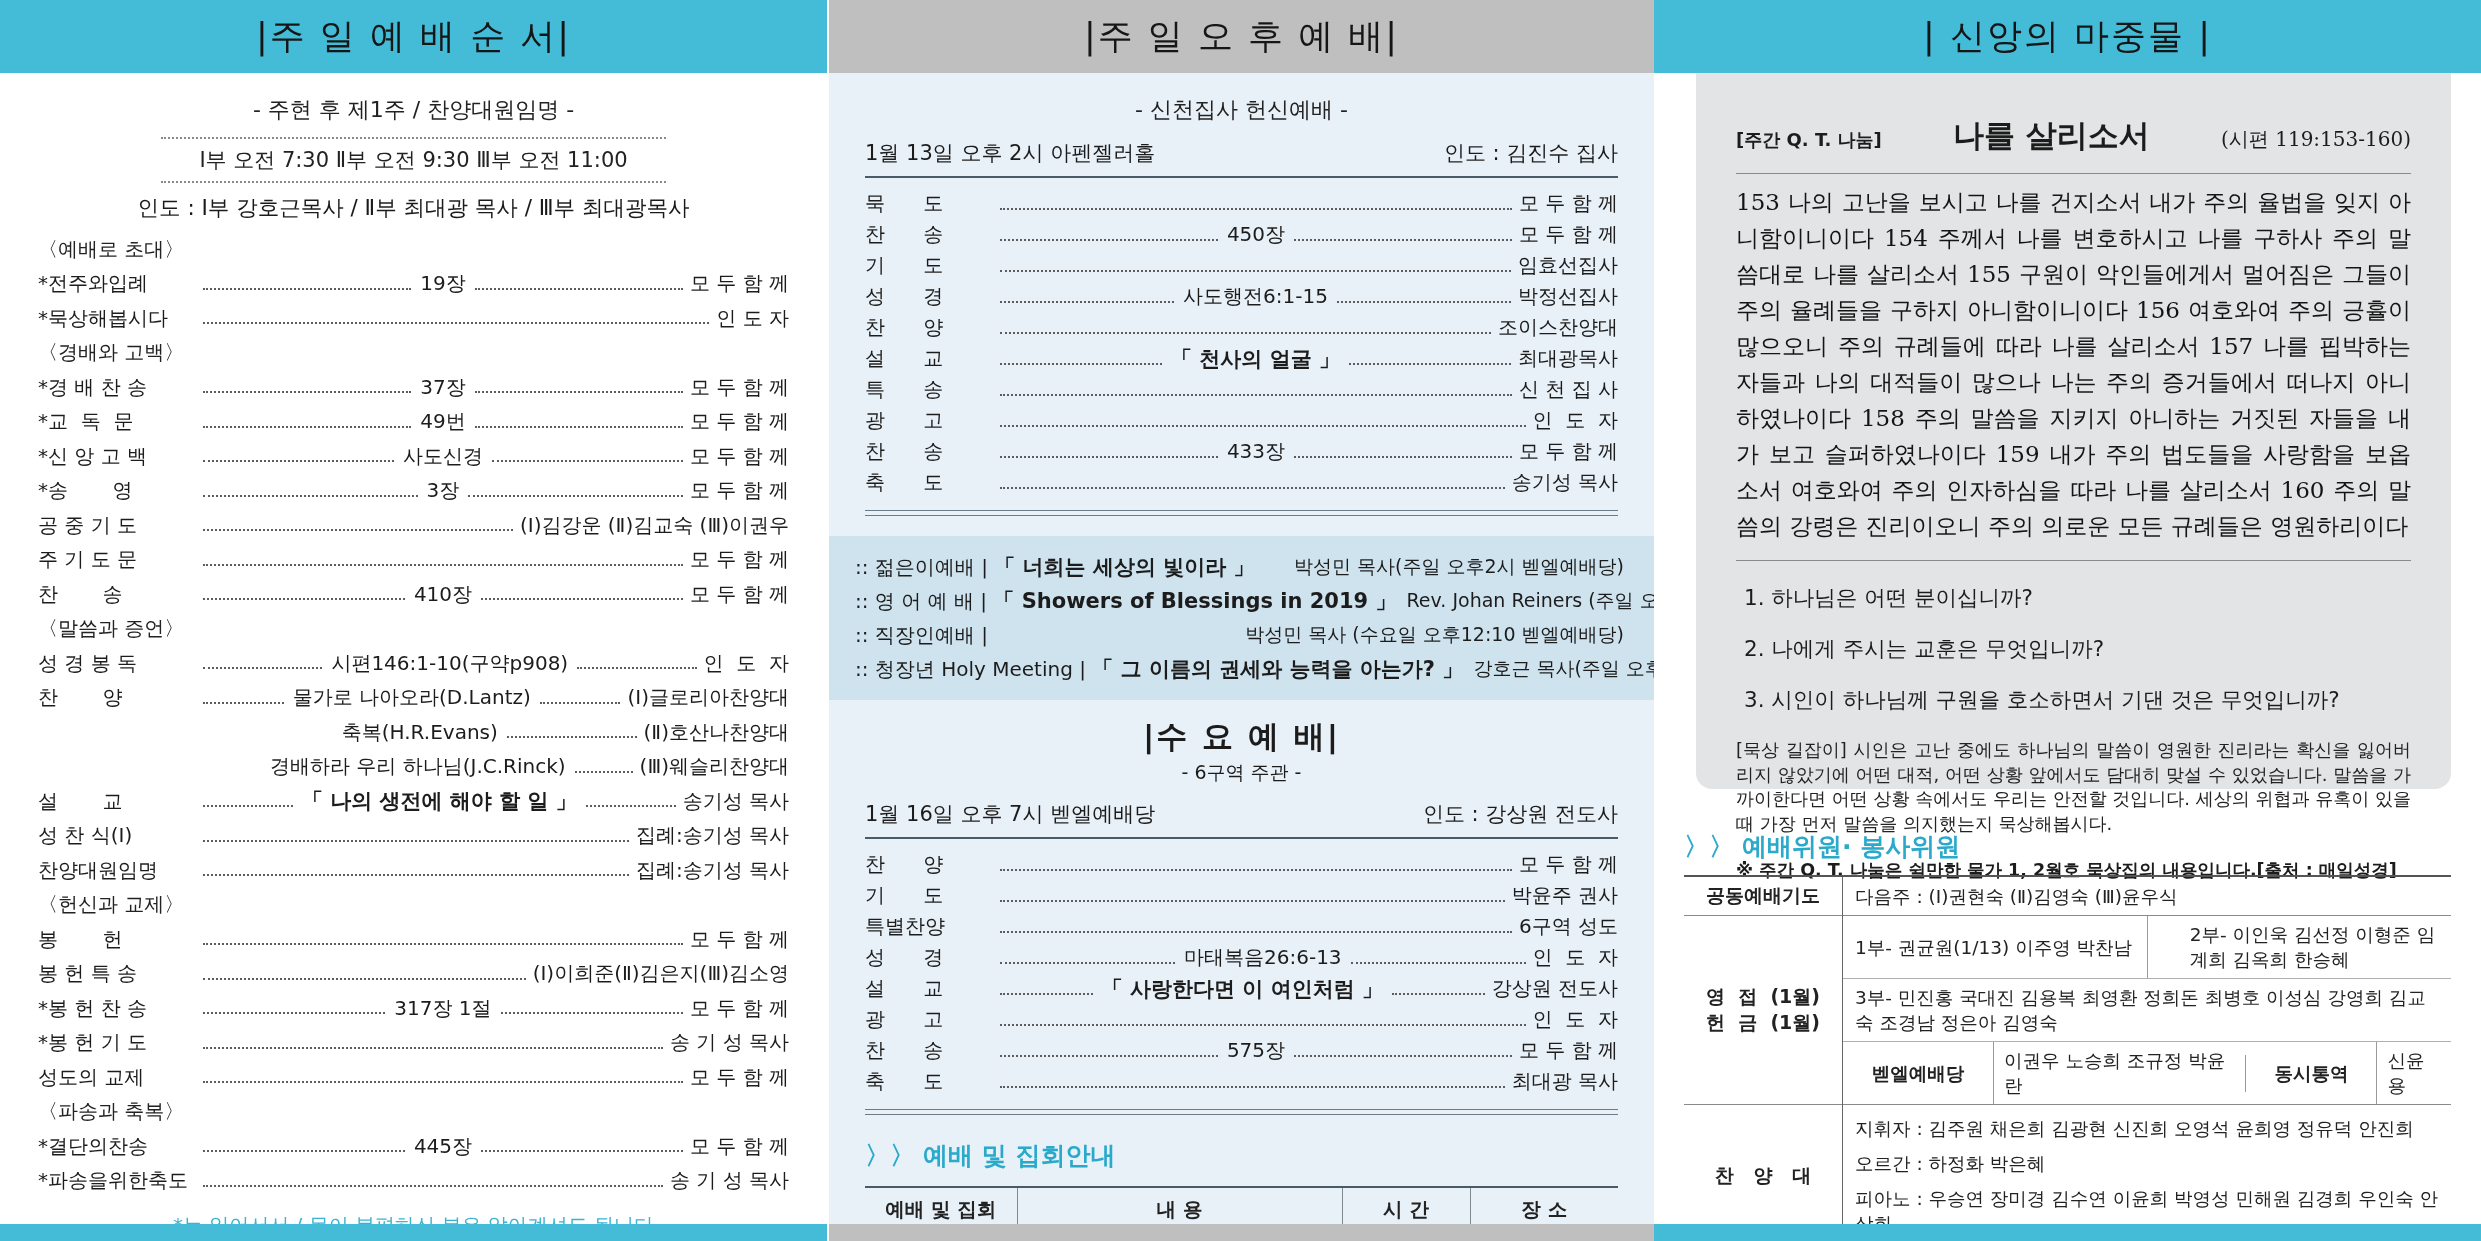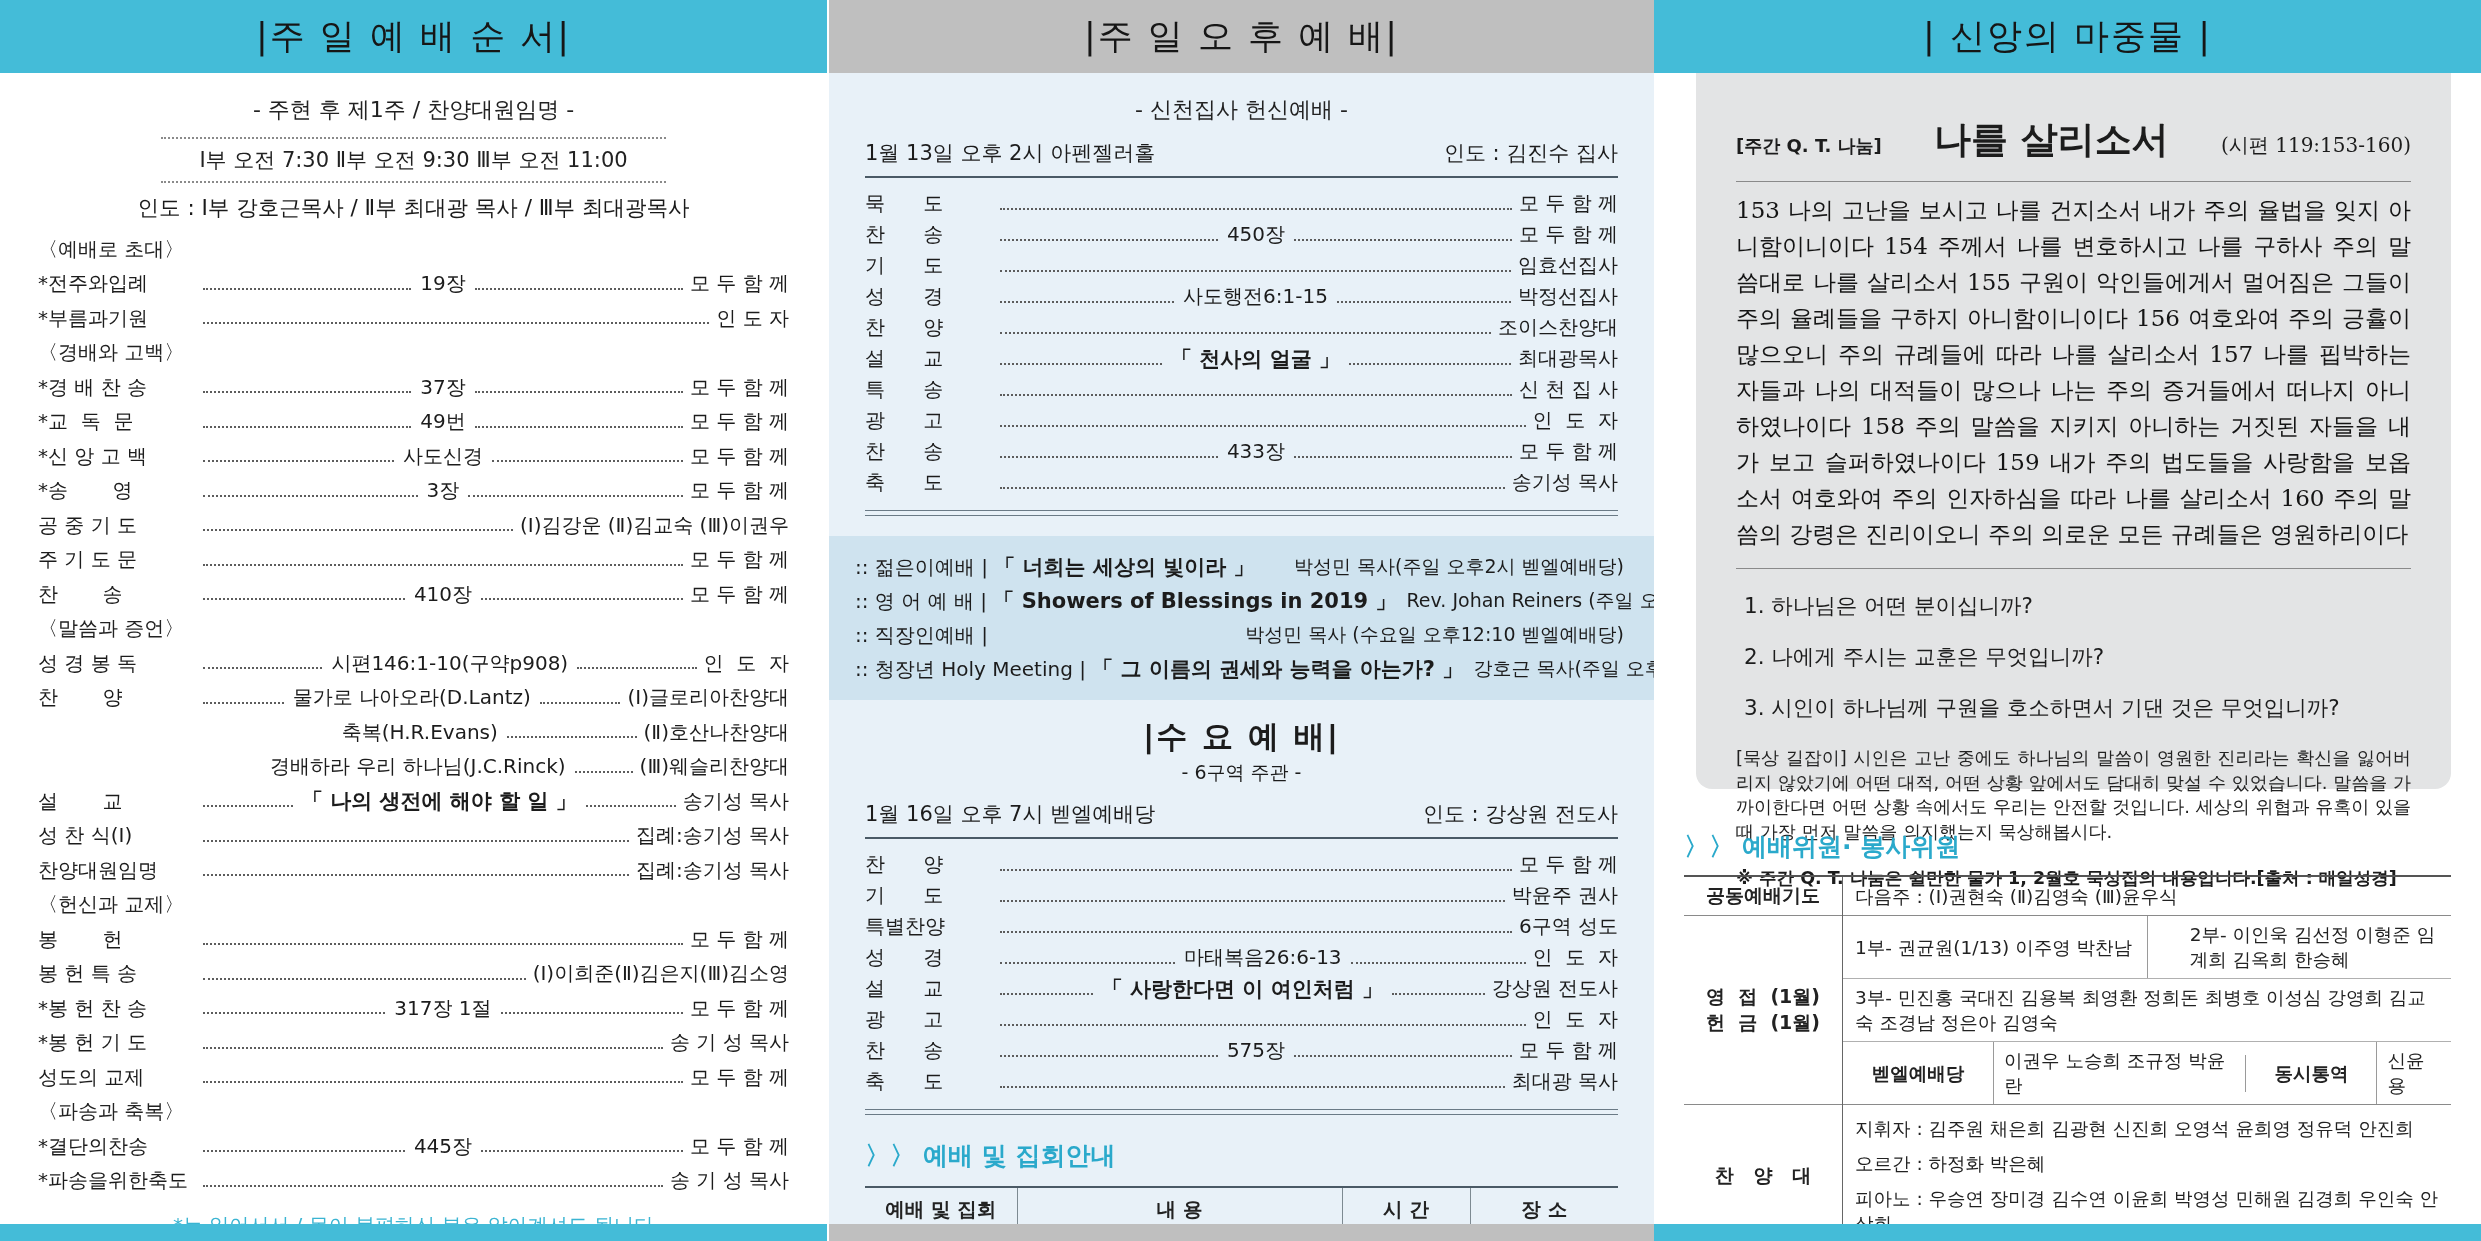--- a/index.html
+++ b/index.html
@@ -54,21 +54,21 @@
   .atable td{padding:8px 6px;border-bottom:1px solid #9aa6ae;}
   .atable tr:last-child td{border-bottom:none;}
   .atable th+th,.atable td+td{border-left:1px solid #7d8a92;}
   .atable .c{text-align:center;}
   .atable .l{text-align:left;padding-left:12px;}
 
   
   .qtbox{position:absolute;top:73px;left:42px;right:30px;height:716px;background:#e3e4e5;border-radius:0 0 16px 16px;padding:0 40px;box-sizing:border-box;}
   .qthead{display:flex;align-items:baseline;padding-top:42px;}
   .qttag{flex:none;font-size:18px;font-weight:bold;}
-  .qttitle{flex:1 1 auto;text-align:center;font-size:37px;font-weight:bold;font-family:"DejaVu Serif","Liberation Serif",serif;}
+  .qttitle{flex:1 1 auto;text-align:center;font-size:31px;font-weight:bold;font-family:"DejaVu Serif","Liberation Serif",serif;}
   .qtref{flex:none;font-size:20px;font-family:"DejaVu Serif","Liberation Serif",serif;}
   .qtrule{border-bottom:1.5px solid #8a8a8a;margin-top:16px;}
   .psalm{font-family:"DejaVu Serif","Liberation Serif",serif;font-size:23px;line-height:36px;margin:10px 0 0;text-align:justify;color:#141414;}
   .qs{margin-top:6px;}
   .q{font-size:21.5px;margin-top:22px;padding-left:8px;}
   .guide{font-size:18px;line-height:24.5px;margin-top:24px;text-align:justify;color:#222;}
   .qtnote{font-size:17.5px;font-weight:bold;margin-top:22px;}
   .rcontent{position:absolute;top:806px;left:30px;right:30px;}
   .ctable{width:100%;border-collapse:collapse;margin-top:12px;font-size:18.5px;color:#222;
           border-top:2px solid #555;border-bottom:2px solid #555;table-layout:fixed;}
@@ -105,21 +105,21 @@
       <div class="wlist">
           <div class="sec">〈예배로 초대〉</div>
           <div class="wrow">
             <span class="wl">*전주와입례</span>
             <span class="leader"></span>
             <span class="wc">19장</span>
             <span class="leader"></span>
             <span class="wr">모 두 함 께</span>
           </div>
           <div class="wrow">
-            <span class="wl">*부름과기원</span>
+            <span class="wl">*묵상해봅시다</span>
             <span class="leader"></span>
             <span class="wr">인 도 자</span>
           </div>
           <div class="sec">〈경배와 고백〉</div>
           <div class="wrow">
             <span class="wl">*경 배 찬 송</span>
             <span class="leader"></span>
             <span class="wc">37장</span>
             <span class="leader"></span>
             <span class="wr">모 두 함 께</span>

